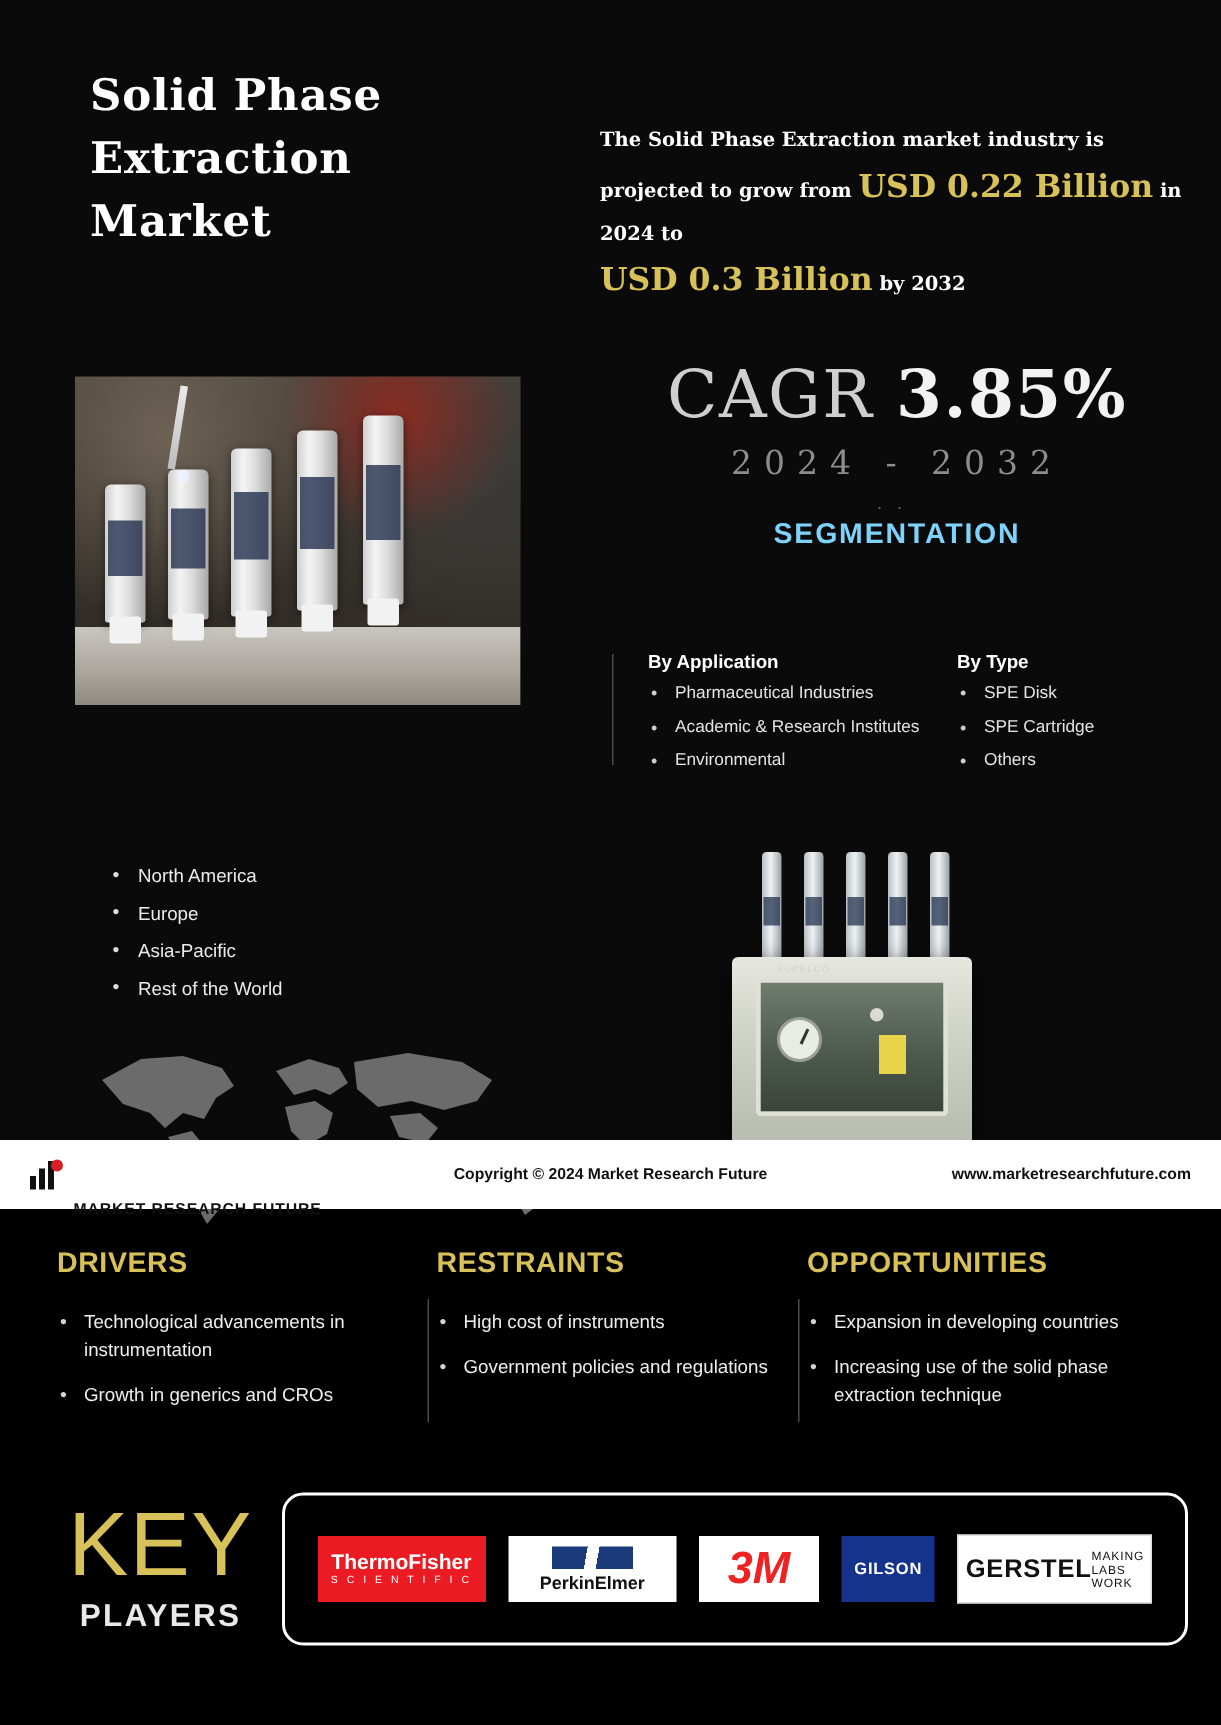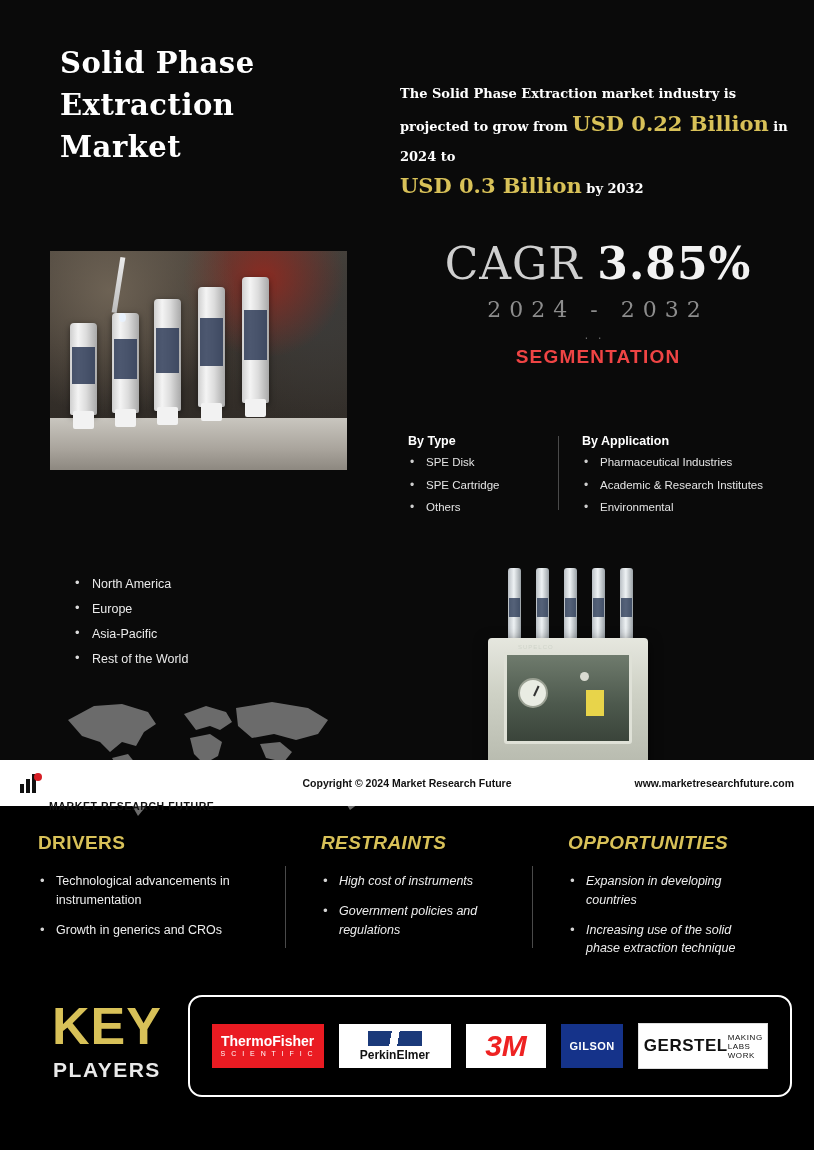--- a/index.html
+++ b/index.html
@@ -76,21 +76,21 @@
     color: #6d6d6d;
     letter-spacing: 10px;
   }
 
   
   .seg-title {
     position: absolute;
     left: 398px; top: 346px;
     width: 400px;
     text-align: center;
-    color: #ef4444;
+    color: #7dd3fc;
     font-size: 19px;
     font-weight: bold;
     letter-spacing: 1.2px;
   }
   .seg-cols {
     position: absolute;
     left: 408px; top: 434px;
     width: 390px;
     display: flex;
   }
@@ -266,21 +266,21 @@
   }
 
   
   .dro {
     position: absolute;
     left: 38px; top: 832px;
     width: 742px;
     display: flex;
   }
   .dro-col { width: 247px; padding-right: 18px; position: relative; }
-  .dro-col + .dro-col { padding-left: 36px; font-style: italic; }
+  .dro-col + .dro-col { padding-left: 6px; }
   .dro-col + .dro-col:before {
     content: "";
     position: absolute; left: 0; top: 34px;
     width: 1px; height: 82px;
     background: #4a4a4a;
   }
   .dro-h {
     font-size: 19px; font-weight: bold; color: #d8c158;
     margin-bottom: 18px; letter-spacing: 0.4px;
   }
@@ -299,21 +299,21 @@
   }
 
   
   .key-players-label {
     position: absolute;
     left: 32px; top: 1000px;
     width: 150px;
     text-align: center;
   }
   .kp-key {
-    font-size: 52px; font-weight: bold; color: #d8c158;
+    font-size: 60px; font-weight: normal; color: #d8c158;
     letter-spacing: 1px; line-height: 1;
     font-family: "Liberation Sans", sans-serif;
   }
   .kp-players {
     margin-top: 6px;
     font-size: 21px; font-weight: bold; color: #e9e9e9;
     letter-spacing: 1.5px;
   }
   .logo-box {
     position: absolute;
@@ -417,34 +417,34 @@
     <div class="cagr-line">
       <span>CAGR</span>
       <span class="num">3.85%</span>
     </div>
     <div class="cagr-years">2024 - 2032</div>
     <div class="cagr-dots">..</div>
   </div>
 
   <div class="seg-title">SEGMENTATION</div>
   <div class="seg-cols">
+    <div class="seg-col second">
+      <div class="seg-head">By Application</div>
+      <ul class="seg-list">
+        <li>Pharmaceutical Industries</li>
+        <li>Academic &amp; Research Institutes</li>
+        <li>Environmental</li>
+      </ul>
+    </div>
     <div class="seg-col">
       <div class="seg-head">By Type</div>
       <ul class="seg-list">
         <li>SPE Disk</li>
         <li>SPE Cartridge</li>
         <li>Others</li>
-      </ul>
-    </div>
-    <div class="seg-col second">
-      <div class="seg-head">By Application</div>
-      <ul class="seg-list">
-        <li>Pharmaceutical Industries</li>
-        <li>Academic &amp; Research Institutes</li>
-        <li>Environmental</li>
       </ul>
     </div>
   </div>
 
   <div class="vials">
     <div class="bg"></div>
     <div class="bench"></div>
     <div class="vial" style="left:20px; top:72px; height:92px;">
         <span class="band"></span>
         <span class="cap"></span>

